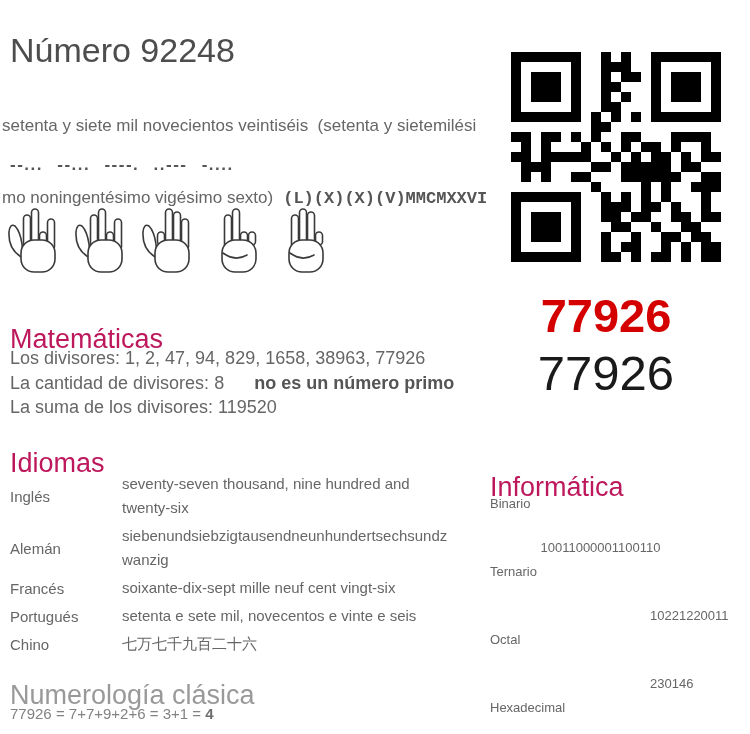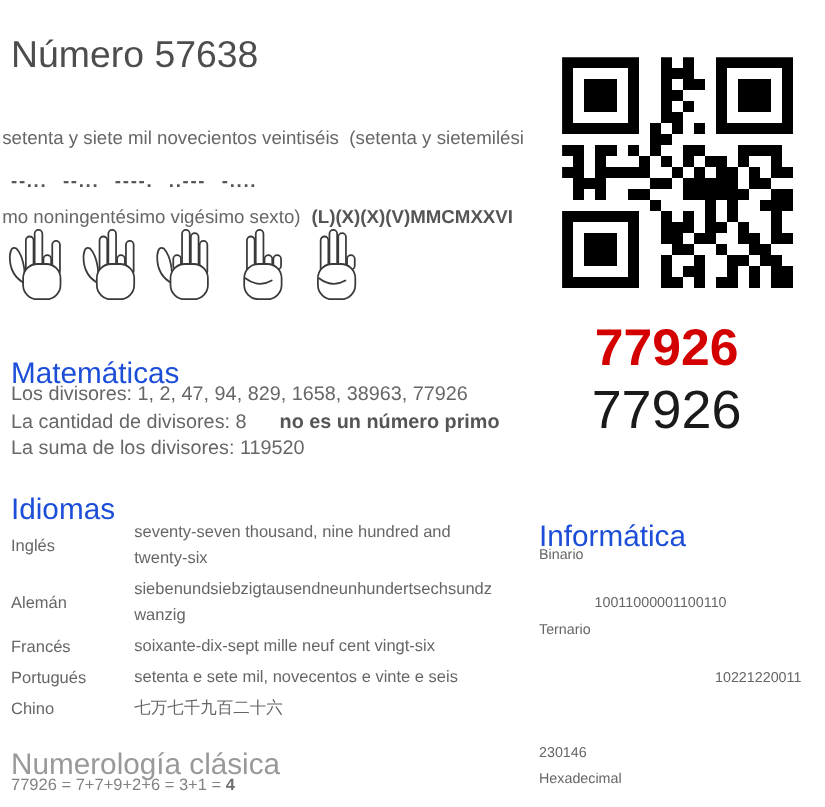--- a/index.html
+++ b/index.html
@@ -2,35 +2,35 @@
 <html><head>
 <meta charset="utf-8">
 <style>
   html,body{margin:0;padding:0;background:#fff;}
   body{font-family:"Liberation Sans","DejaVu Sans",sans-serif;}
   #page{position:relative;width:750px;height:734px;background:#fff;overflow:hidden;}
 
   .page-title{position:absolute;left:10px;top:8px;font-size:34px;color:#4d4d4d;font-weight:400;}
 
   .desc{position:absolute;left:2px;top:66px;font-size:17px;color:#666;line-height:24px;white-space:pre;}
-  .desc .roman{font-weight:bold;color:#555;margin-left:10px;}
+  .desc .roman{font-weight:bold;color:#555;margin-left:10px;font-family:Liberation Mono, monospace;}
 
   .morse{position:absolute;left:10px;top:155px;font-size:17px;font-weight:bold;color:#555;
          letter-spacing:1.5px;word-spacing:8px;white-space:pre;}
 
   .hands{position:absolute;left:6px;top:196px;display:flex;gap:5px;}
   .hands svg{display:block;}
 
   .qr{position:absolute;left:511px;top:52px;width:210px;height:210px;}
 
   .bignums{position:absolute;left:490px;top:288px;width:232px;text-align:center;}
   .num-red{font-size:47px;font-weight:bold;line-height:56px;}
   .num-black{font-size:49px;font-weight:400;line-height:58px;}
 
-  .section-h{position:absolute;font-size:27px;font-weight:400;color:#1d4ed8;}
+  .section-h{position:absolute;font-size:27px;font-weight:400;color:#be185d;}
   .h-math{left:10px;top:302px;}
   .h-lang{left:10px;top:426px;}
   .h-info{left:490px;top:450px;}
   .h-numer{left:10px;top:658px;color:#999;}
 
   .math-lines{position:absolute;left:10px;top:346px;font-size:18px;color:#666;line-height:24.5px;}
   .not-prime{font-weight:bold;color:#555;margin-left:30px;}
 
   .lang-table{position:absolute;left:10px;top:470px;width:470px;font-size:15px;color:#666;}
   .lang-row{display:flex;align-items:center;}
@@ -45,21 +45,21 @@
   .info-value{white-space:nowrap;margin-top:44px;}
 
   .numer-line{position:absolute;left:10px;top:705px;font-size:15px;color:#828282;}
   .numer-line b{color:#6e6e6e;}
 </style>
 </head>
 <body>
 
 <div id="page">
 
-  <h1 class="page-title">Número 57638</h1>
+  <h1 class="page-title">Número 92248</h1>
 
   <div class="desc">
     <div>setenta y siete mil novecientos veintiséis  (setenta y sietemilési</div>
     <div><span>mo noningentésimo vigésimo sexto)</span><span class="roman">(L)(X)(X)(V)MMCMXXVI</span></div>
   </div>
 
   <div class="morse">--... --... ----. ..--- -....</div>
 
   <div class="hands" id="hands">
       <svg width="62" height="88" viewBox="0 0 62 88">
@@ -382,20 +382,21 @@
     <div class="info-label">Binario</div>
     <div class="info-value">10011000001100110</div>
   </div>
 
   <div class="info-row">
     <div class="info-label">Ternario</div>
     <div class="info-value">10221220011</div>
   </div>
 
   <div class="info-row">
+    <div class="info-label">Octal</div>
     <div class="info-value">230146</div>
   </div>
 
   <div class="info-row">
     <div class="info-label">Hexadecimal</div>
     <div class="info-value">13066</div>
   </div>
 
   <div class="info-row">
     <div class="info-label">BASE64</div>

